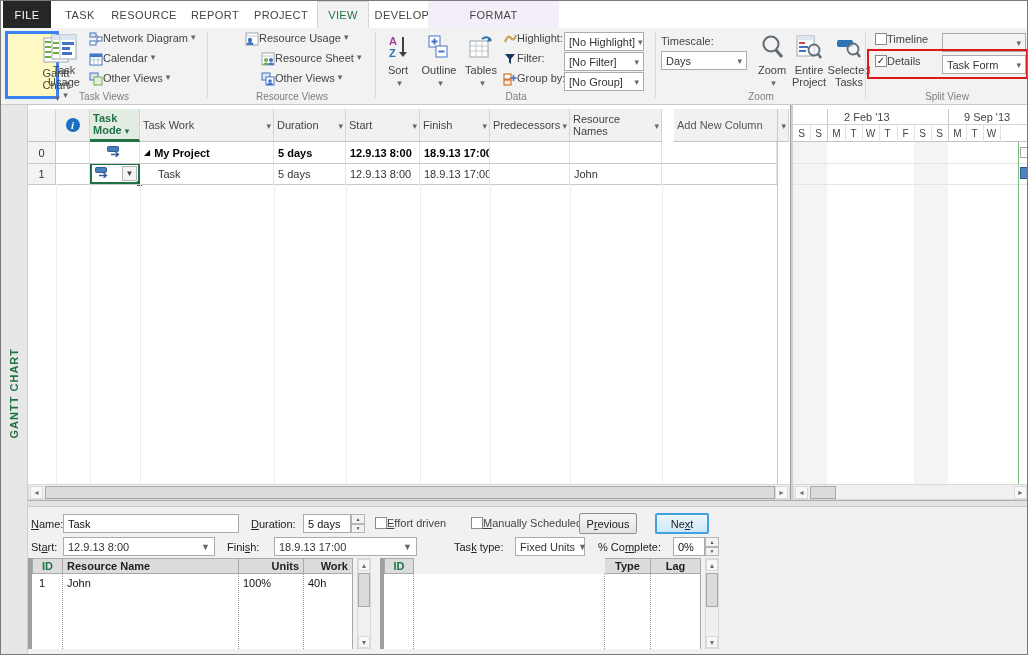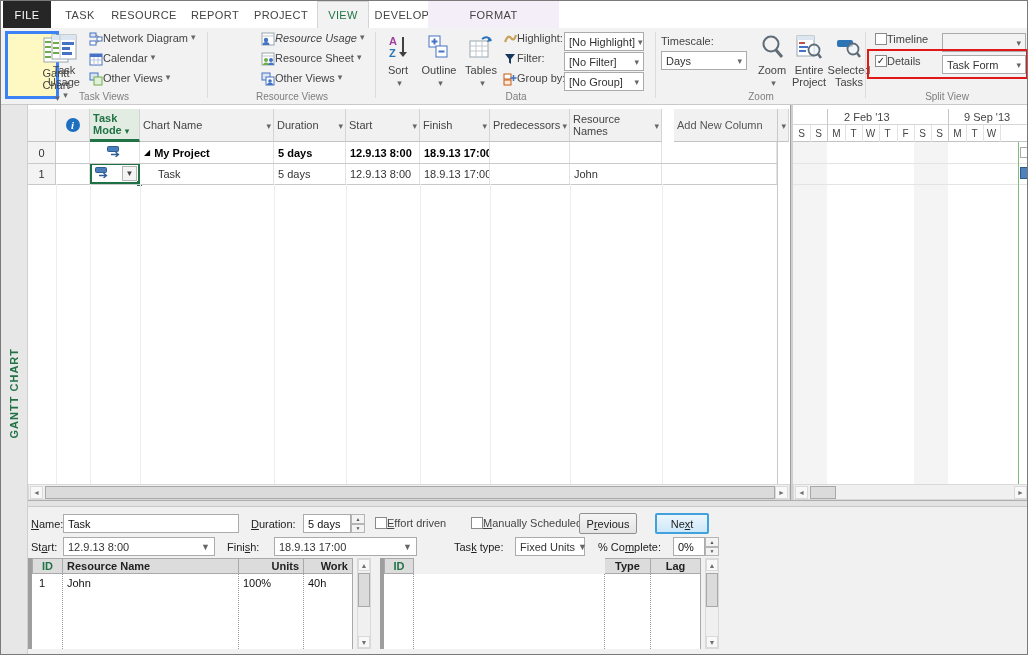--- a/index.html
+++ b/index.html
@@ -177,21 +177,21 @@
       <span><svg width="14" height="14" viewBox="0 0 14 14">
             <rect x="1" y="1" width="8" height="7" fill="#dce6f1" stroke="#4472c4"></rect>
             <rect x="5" y="5" width="8" height="8" fill="#e2efda" stroke="#70ad47"></rect>
           </svg></span>
       <span>Other Views</span>
       <span class="dda">▾</span>
     </div>
     <div class="glabel" style="left:0;width:206px;">Task Views</div>
     <div class="gdiv" style="left:206px;"></div>
 
-    <div class="smbtn" style="left:260px;top:4px;font-style:italic;">
+    <div class="smbtn" style="left:244px;top:4px;">
       <span><svg width="14" height="14" viewBox="0 0 14 14">
             <rect x="1" y="1" width="12" height="12" fill="#fff" stroke="#9aa7b0"></rect>
             <line x1="1" y1="4" x2="13" y2="4" stroke="#c0c8ce"></line>
             <circle cx="5" cy="8" r="2.2" fill="#4472c4"></circle>
             <path d="M1.5 13 a3.5 3 0 0 1 7 0 z" fill="#4472c4"></path>
           </svg></span>
       <span>Resource Usage</span>
       <span class="dda">▾</span>
     </div>
     <div class="smbtn" style="left:260px;top:24px;">
@@ -354,21 +354,21 @@
   </div>
 
   <div class="hc" style="left:27px;width:28px;background:#f3f3f3;"></div>
   <div class="hc" style="left:55px;width:34px;justify-content:center;">
     <span class="info-badge">i</span>
   </div>
   <div class="hc hc-sel" style="left:89px;width:50px;">
     <span><span>Task</span><br><span>Mode</span> <span style="font-size:9px;">▾</span></span>
   </div>
   <div class="hc" style="left:139px;width:134px;">
-    <span>Chart Name</span>
+    <span>Task Work</span>
       <span class="fa">▾</span>
   </div>
   <div class="hc" style="left:273px;width:72px;">
     <span>Duration</span>
       <span class="fa">▾</span>
   </div>
   <div class="hc" style="left:345px;width:74px;">
     <span>Start</span>
       <span class="fa">▾</span>
   </div>

